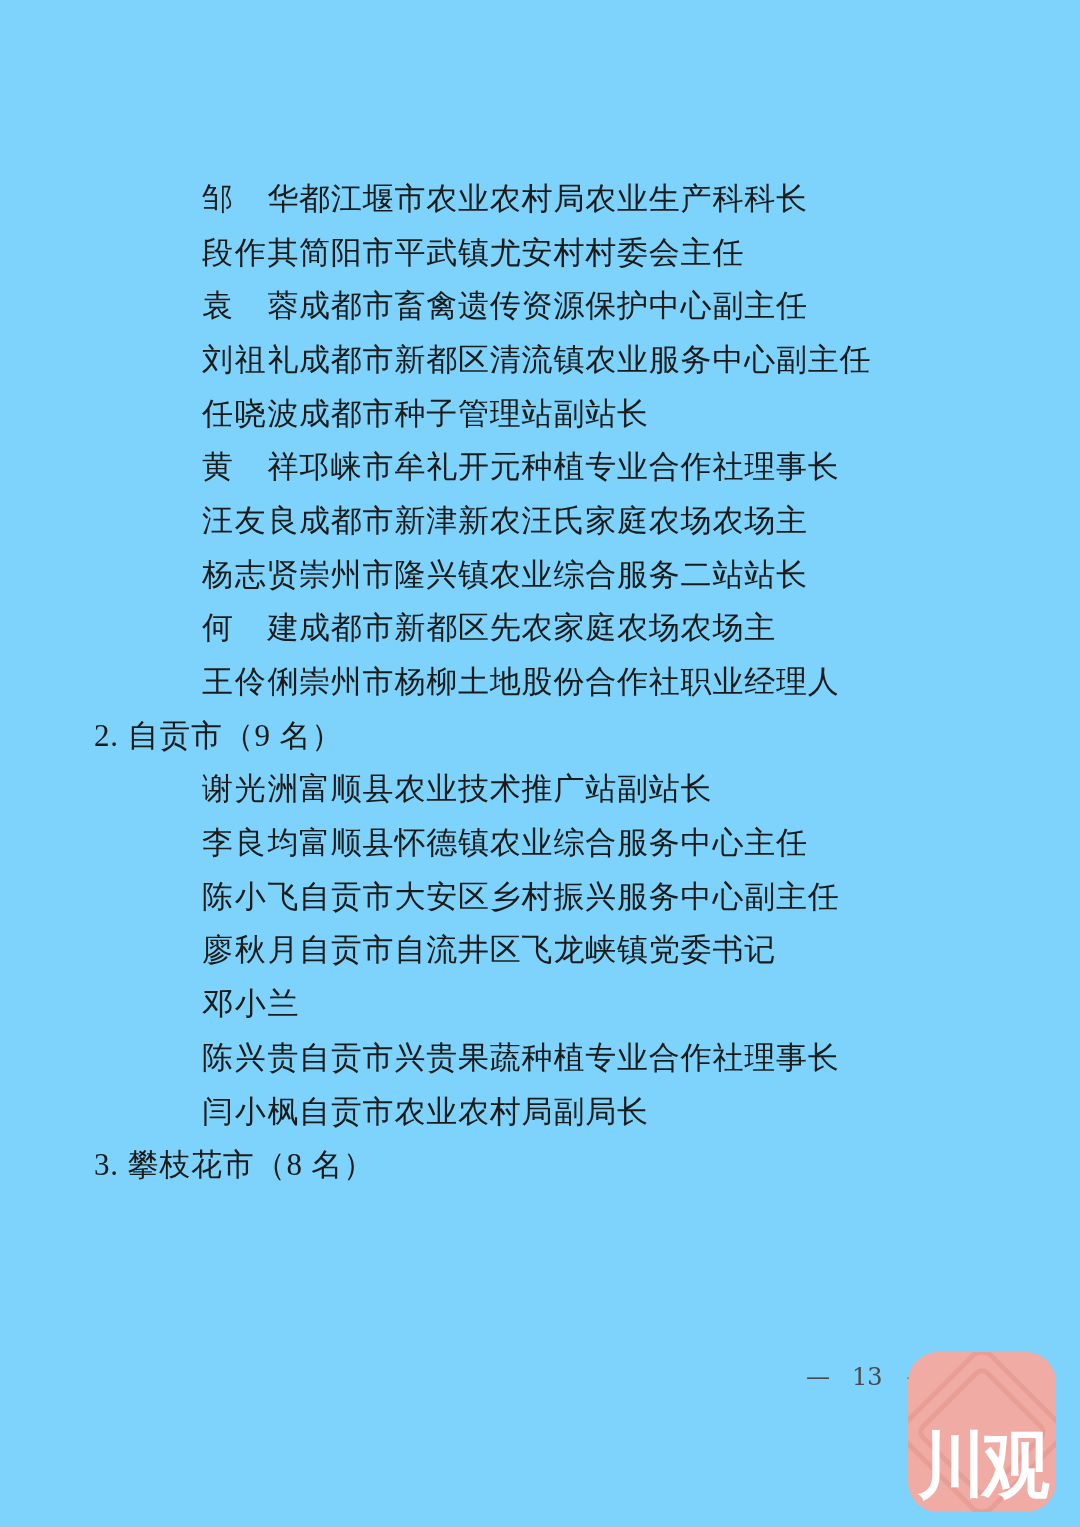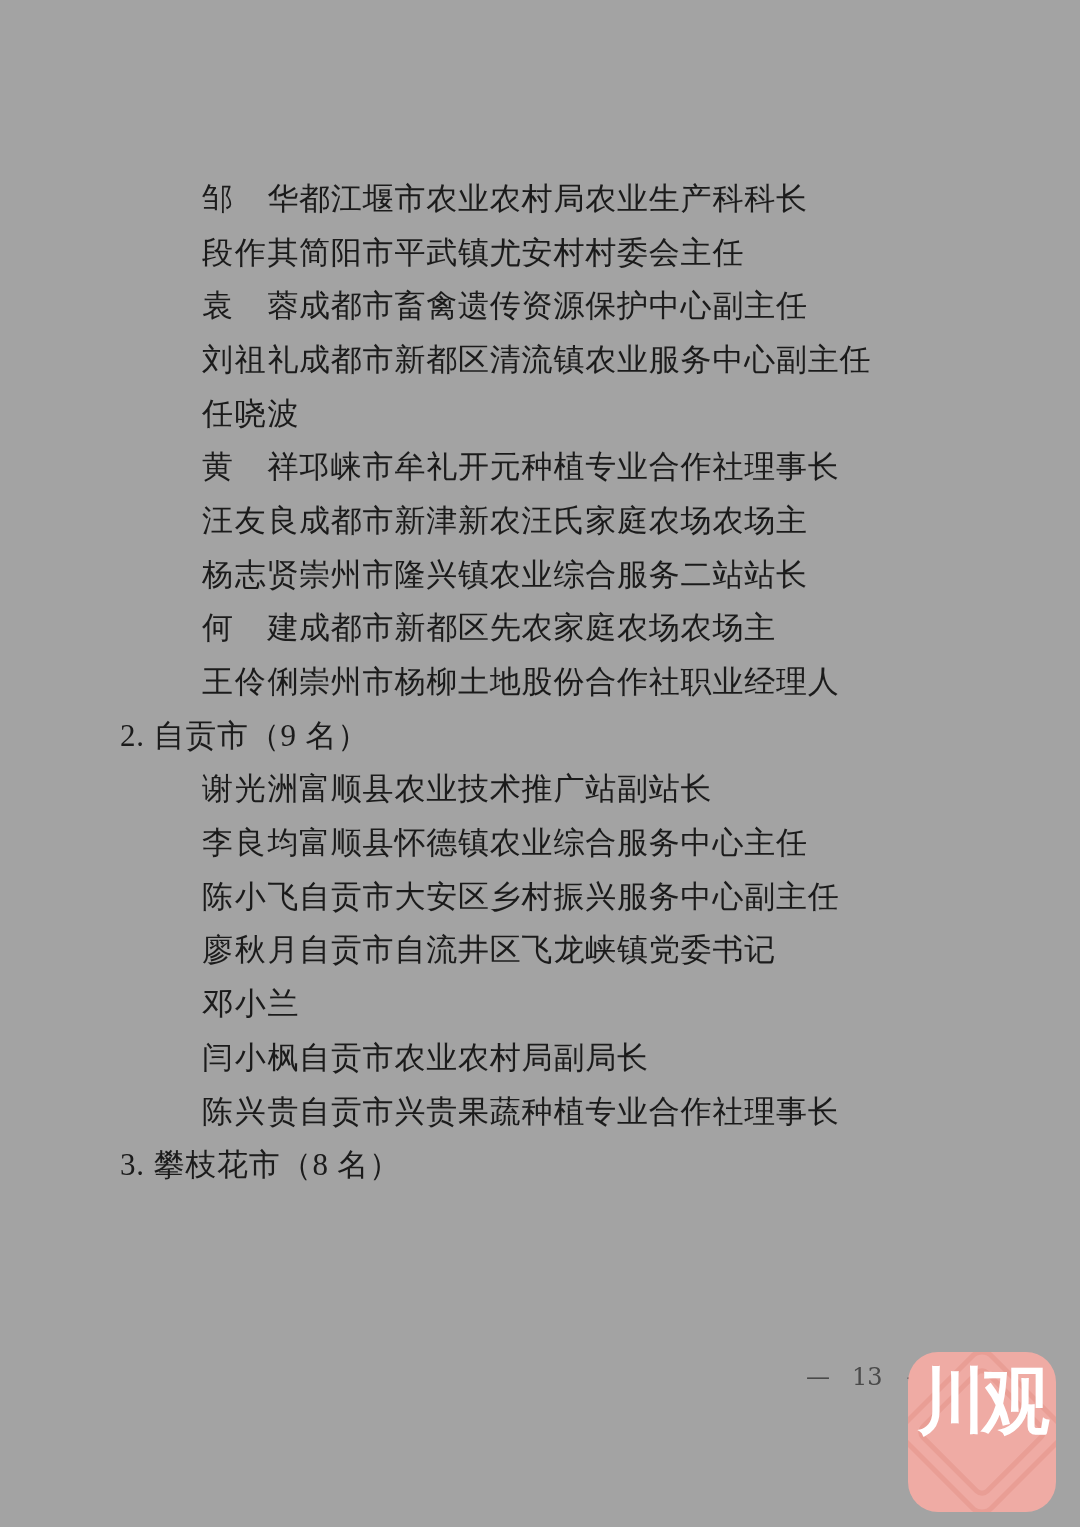--- a/index.html
+++ b/index.html
@@ -4,21 +4,21 @@
 <style>
   html, body {
     margin: 0;
     padding: 0;
     background: #ffffff;
   }
   .page {
     position: relative;
     width: 1080px;
     height: 1527px;
-    background: #a3a3a3;
+    background: #7dd3fc;
     overflow: hidden;
     font-family: "Liberation Serif", serif;
   }
   .content {
     position: absolute;
     top: 172px;
     left: 0;
     width: 1080px;
   }
   .line {
@@ -34,21 +34,21 @@
     width: 97px;
     margin-left: 202px;
     text-align: justify;
     text-align-last: justify;
     letter-spacing: 0.5px;
   }
   .entry .title {
     letter-spacing: 0.8px;
   }
   .section-header {
-    padding-left: 120px;
+    padding-left: 94px;
     letter-spacing: 0.8px;
   }
   .footer {
     position: absolute;
     top: 1363px;
     left: 806px;
     display: flex;
     align-items: center;
     gap: 24px;
     font-family: "DejaVu Serif", serif;
@@ -61,21 +61,21 @@
   }
   .watermark {
     position: absolute;
     left: 908px;
     top: 1352px;
     width: 148px;
     height: 160px;
     border-radius: 30px;
     background: #efaba4;
     display: flex;
-    align-items: flex-start;
+    align-items: flex-end;
     justify-content: center;
     overflow: hidden;
     z-index: 2;
   }
   .watermark .diamond {
     position: absolute;
     left: 50%;
     top: 50%;
     border: 5px solid rgba(219, 128, 117, 0.30);
     transform: translate(-50%, -50%) rotate(45deg);
@@ -122,20 +122,21 @@
     <span class="title">成都市畜禽遗传资源保护中心副主任</span>
   </div>
 
   <div class="line entry">
     <span class="name">刘祖礼</span>
     <span class="title">成都市新都区清流镇农业服务中心副主任</span>
   </div>
 
   <div class="line entry">
     <span class="name">任哓波</span>
+    <span class="title">成都市种子管理站副站长</span>
   </div>
 
   <div class="line entry">
     <span class="name">黄祥</span>
     <span class="title">邛崃市牟礼开元种植专业合作社理事长</span>
   </div>
 
   <div class="line entry">
     <span class="name">汪友良</span>
     <span class="title">成都市新津新农汪氏家庭农场农场主</span>
@@ -178,27 +179,27 @@
   <div class="line entry">
     <span class="name">廖秋月</span>
     <span class="title">自贡市自流井区飞龙峡镇党委书记</span>
   </div>
 
   <div class="line entry">
     <span class="name">邓小兰</span>
   </div>
 
   <div class="line entry">
+    <span class="name">陈兴贵</span>
+    <span class="title">自贡市兴贵果蔬种植专业合作社理事长</span>
+  </div>
+
+  <div class="line entry">
     <span class="name">闫小枫</span>
     <span class="title">自贡市农业农村局副局长</span>
-  </div>
-
-  <div class="line entry">
-    <span class="name">陈兴贵</span>
-    <span class="title">自贡市兴贵果蔬种植专业合作社理事长</span>
   </div>
 
   <div class="line section-header">3. 攀枝花市（8 名）</div>
 </div>
 
   <div class="footer">
     <span class="dash">—</span>
     <span class="num">13</span>
     <span class="dash">—</span>
   </div>

